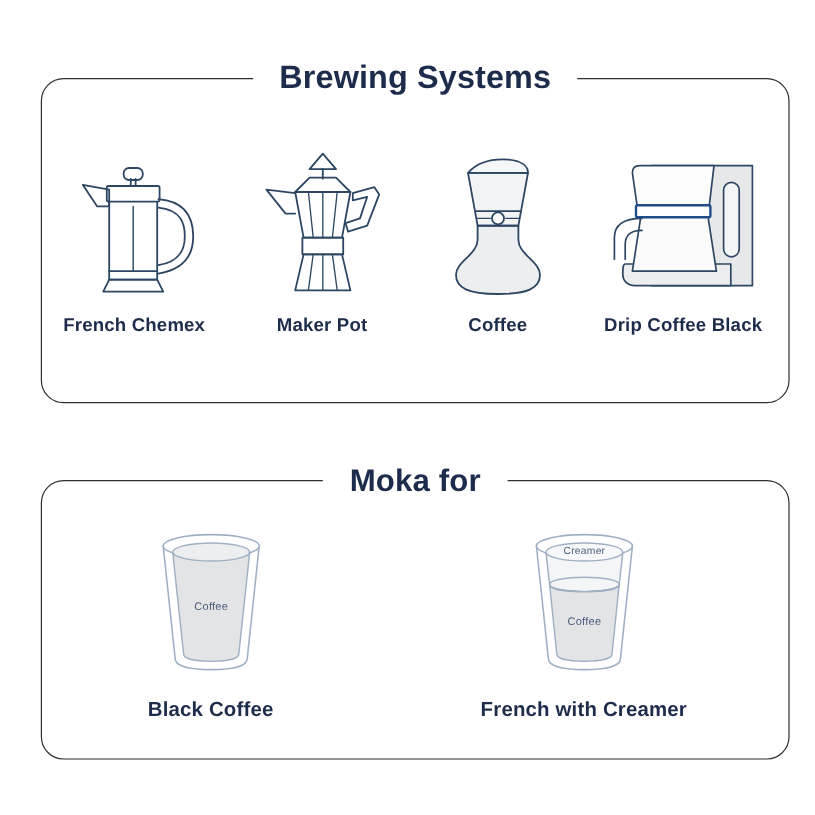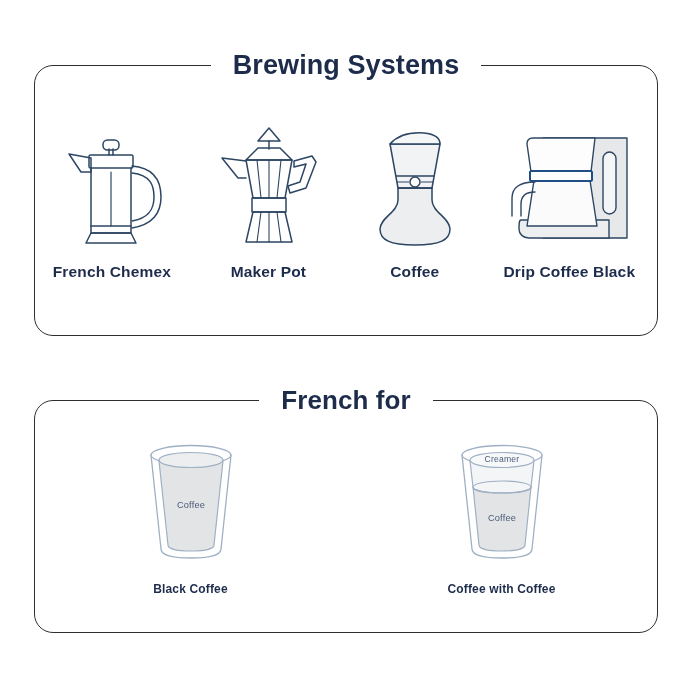--- a/index.html
+++ b/index.html
@@ -85,21 +85,21 @@
 
   .item-label {
     margin-top: 12px;
     font-size: 15.5px;
     font-weight: 600;
     color: #1e2c4c;
     letter-spacing: 0.15px;
     white-space: nowrap;
     text-align: center;
   }
-  .items-ideal .item-label { margin-top: 18px; font-size: 12px; }
+  .items-ideal .item-label { margin-top: 18px; font-size: 17px; }
 
   svg { display: block; overflow: visible; }
 
   .cup-text {
     font-family: "Liberation Sans", sans-serif;
     font-size: 9.2px;
     fill: #4a5c7a;
     letter-spacing: 0.2px;
   }
   .cup-text-creamer { font-size: 8.6px; }
@@ -220,21 +220,21 @@
         </div>
         <div class="item-label">Drip Coffee Black</div>
       </div>
 
     </div>
   </section>
 
   <section class="panel panel-ideal">
 
     <div class="panel-title-wrap">
-      <div class="panel-title">French for</div>
+      <div class="panel-title">Moka for</div>
     </div>
 
     <div class="items items-ideal">
 
       <div class="item">
         <div class="item-art">
           <svg width="112" height="125" viewBox="0 0 112 125">
 
             <path d="M16 16 L26 110 C26 116 38 119 56 119 C74 119 86 116 86 110 L96 16 Z" fill="#ffffff" stroke="#9fb0c4" stroke-width="1.3" stroke-linejoin="round"></path>
 
@@ -261,19 +261,19 @@
 
             <ellipse cx="56" cy="48" rx="29" ry="6" fill="none" stroke="#9fb0c4" stroke-width="1.2"></ellipse>
 
             <ellipse cx="56" cy="16" rx="40" ry="9.5" fill="#ffffff" stroke="#9fb0c4" stroke-width="1.3"></ellipse>
 
             <ellipse cx="56" cy="21" rx="32" ry="7.5" fill="#f7f8f9" stroke="#9fb0c4" stroke-width="1.2"></ellipse>
             <text class="cup-text cup-text-creamer" x="56" y="23" text-anchor="middle">Creamer</text>
             <text class="cup-text" x="56" y="82" text-anchor="middle">Coffee</text>
           </svg>
         </div>
-        <div class="item-label">Coffee with Coffee</div>
+        <div class="item-label">French with Creamer</div>
       </div>
 
     </div>
   </section>
 
 </div>
 
 </body></html>

